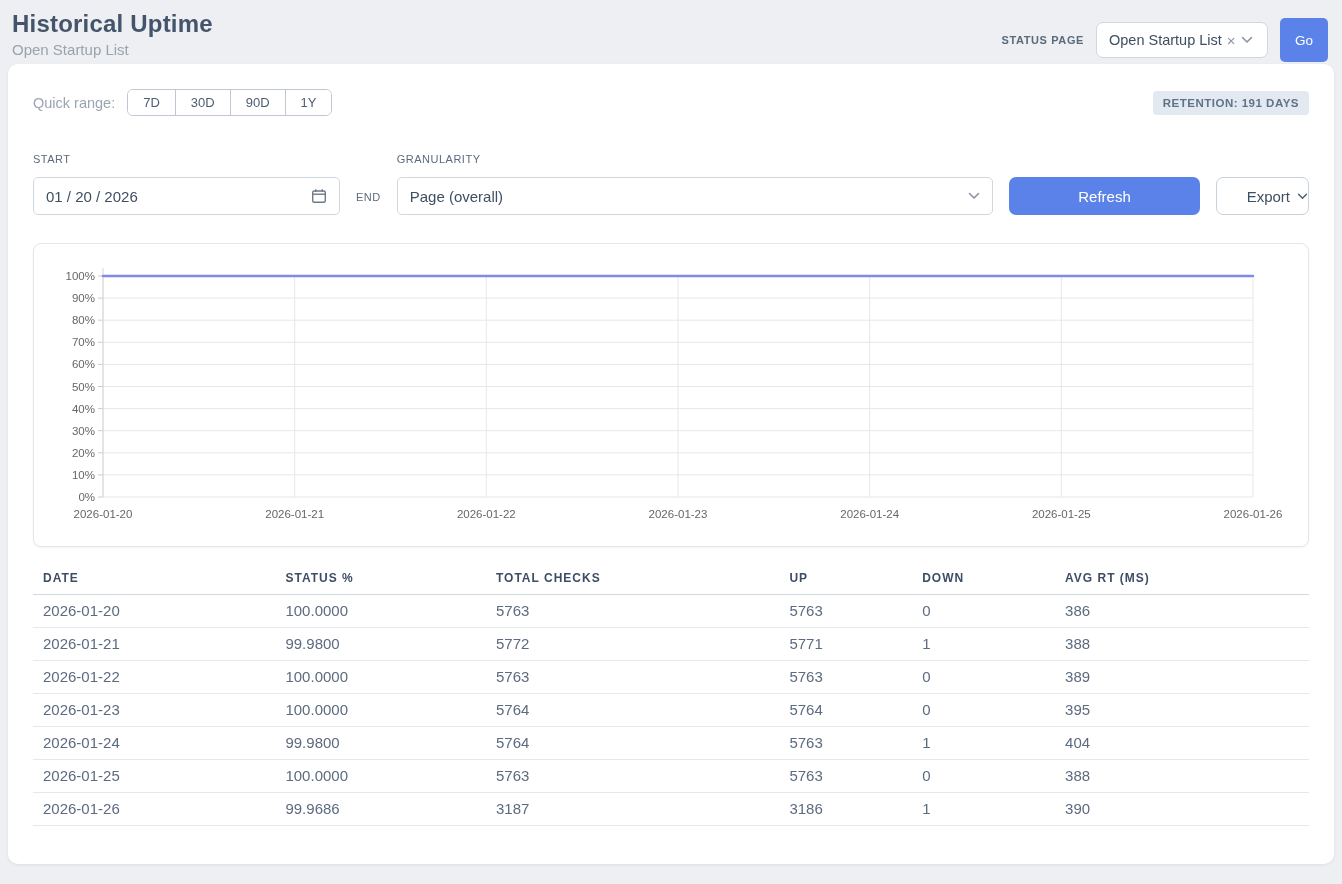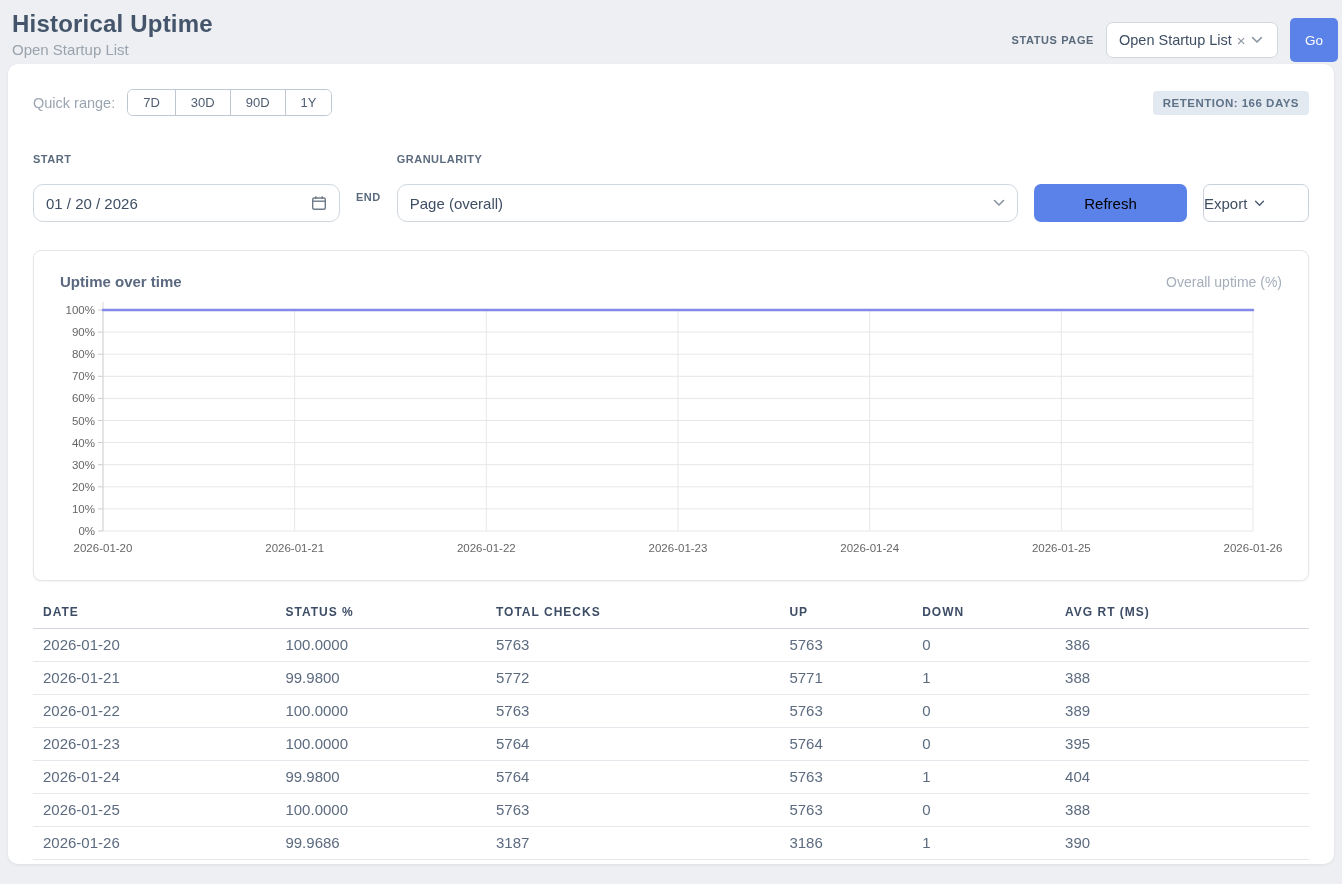--- a/index.html
+++ b/index.html
@@ -6,21 +6,21 @@
   html,body { width:1342px; height:884px; }
   body {
     font-family:"Liberation Sans","DejaVu Sans",sans-serif;
     background:#edeff2;
     color:#44546a;
     overflow:hidden;
   }
   
   .topbar {
     display:flex; align-items:flex-start; justify-content:space-between;
-    padding:10px 4px 0 12px; height:64px;
+    padding:10px 14px 0 12px; height:64px;
   }
   .page-title { font-size:24px; font-weight:700; color:#44546a; letter-spacing:.2px; }
   .page-subtitle { font-size:15px; color:#9aa3ae; margin-top:3px; }
   .topbar-right { display:flex; align-items:center; gap:12px; padding-top:8px; }
   .status-label { font-size:11px; font-weight:700; color:#5a6a7c; letter-spacing:.6px; }
   .select-box {
     display:flex; align-items:center; gap:5px;
     background:#fff; border:1px solid #d0d7de; border-radius:7px;
     height:36px; padding:0 12px; min-width:172px; cursor:pointer;
   }
@@ -49,36 +49,36 @@
   }
   .seg-btn:last-child { border-right:none; }
   .spacer { flex:1; }
   .badge {
     background:#e3e9f0; color:#5e7288; font-size:11.5px; font-weight:700;
     letter-spacing:.5px; border-radius:4px; padding:6px 10px;
   }
   
   .formrow { display:flex; align-items:flex-end; gap:16px; margin-bottom:28px; }
   .field { display:flex; flex-direction:column; }
-  .field-label { font-size:11px; font-weight:700; color:#5b6b7d; letter-spacing:.5px; margin-bottom:19px; }
+  .field-label { font-size:11px; font-weight:400; color:#5b6b7d; letter-spacing:.5px; margin-bottom:12px; }
   .input {
     display:flex; align-items:center; justify-content:space-between;
-    border:1px solid #d0d7de; border-radius:10px; background:#fff;
+    border:1px solid #d0d7de; border-radius:5px; background:#fff;
     height:38px; padding:0 12px; font-size:15px; color:#3e4e63; cursor:pointer;
   }
   .w-date { width:307px; }
   .grow { flex:1; }
   .refresh-btn {
-    background:var(--accent,#5b82e8); color:#000000; border:none; border-radius:7px;
-    width:153px; height:38px; font-size:15px; cursor:pointer; font-family:inherit;
+    background:var(--accent,#5b82e8); color:#ffffff; border:none; border-radius:7px;
+    width:191px; height:38px; font-size:15px; cursor:pointer; font-family:inherit;
   }
   .export-btn {
     background:#fff; color:#3f4f63; border:1px solid #c9d1da; border-radius:7px;
-    width:106px; height:38px; font-size:15px; cursor:pointer; font-family:inherit;
-    display:flex; align-items:center; justify-content:flex-start; gap:7px;
+    width:93px; height:38px; font-size:15px; cursor:pointer; font-family:inherit;
+    display:flex; align-items:center; justify-content:flex-end; gap:7px;
   }
   
   .chart-card {
     border:1px solid #e3e7eb; border-radius:8px; background:#fff;
     box-shadow:0 1px 2px rgba(16,24,40,.05);
     padding:22px 18px 18px 18px;
   }
   .chart-head { display:flex; justify-content:space-between; align-items:center; margin-bottom:10px; padding:0 8px 0 8px; }
   .chart-title { font-size:15px; font-weight:700; color:#5b6980; }
   .chart-legend { font-size:14px; color:#a6aeba; }
@@ -119,21 +119,21 @@
 
   <div class="quickrow">
     <span class="quick-label muted">Quick range:</span>
     <div class="segmented" id="quick-ranges">
         <button class="seg-btn">7D</button>
         <button class="seg-btn">30D</button>
         <button class="seg-btn">90D</button>
         <button class="seg-btn">1Y</button>
       </div>
     <div class="spacer"></div>
-    <span class="badge">RETENTION: 166 DAYS</span>
+    <span class="badge">RETENTION: 191 DAYS</span>
   </div>
 
   <div class="formrow">
     <div class="field">
       <span class="field-label">START</span>
       <div class="input w-date">
         <span>01 / 20 / 2026</span>
         <svg width="16" height="16" viewBox="0 0 16 16">
             <rect x="1.7" y="3" width="12.6" height="11.3" rx="1.5" stroke="#6e7a88" stroke-width="1.4" fill="none"></rect>
             <line x1="4.8" y1="1.2" x2="4.8" y2="4" stroke="#6e7a88" stroke-width="1.4"></line>
@@ -157,24 +157,20 @@
     <button class="refresh-btn">Refresh</button>
     <button class="export-btn">
       <span>Export</span>
       <svg width="11" height="7" viewBox="0 0 12 8">
           <path d="M1.5 1.5 L6 6 L10.5 1.5" stroke="#4a5a6e" stroke-width="1.6" fill="none" stroke-linecap="round" stroke-linejoin="round"></path>
         </svg>
     </button>
   </div>
 
   <div class="chart-card">
-    <div class="chart-head">
-      <span class="chart-title">Uptime over time</span>
-      <span class="chart-legend">Overall uptime (%)</span>
-    </div>
     <svg id="uptime-chart" viewBox="0 0 1240 262">
         <g>
           <line x1="51" y1="10" x2="51" y2="231" stroke="#e7e7e7" stroke-width="1"></line>
           <line x1="242.66666666666666" y1="10" x2="242.66666666666666" y2="231" stroke="#e7e7e7" stroke-width="1"></line>
           <line x1="434.3333333333333" y1="10" x2="434.3333333333333" y2="231" stroke="#e7e7e7" stroke-width="1"></line>
           <line x1="626" y1="10" x2="626" y2="231" stroke="#e7e7e7" stroke-width="1"></line>
           <line x1="817.6666666666666" y1="10" x2="817.6666666666666" y2="231" stroke="#e7e7e7" stroke-width="1"></line>
           <line x1="1009.3333333333334" y1="10" x2="1009.3333333333334" y2="231" stroke="#e7e7e7" stroke-width="1"></line>
           <line x1="1201" y1="10" x2="1201" y2="231" stroke="#e7e7e7" stroke-width="1"></line>
           <line x1="51" y1="231" x2="1201" y2="231" stroke="#e7e7e7" stroke-width="1"></line>

